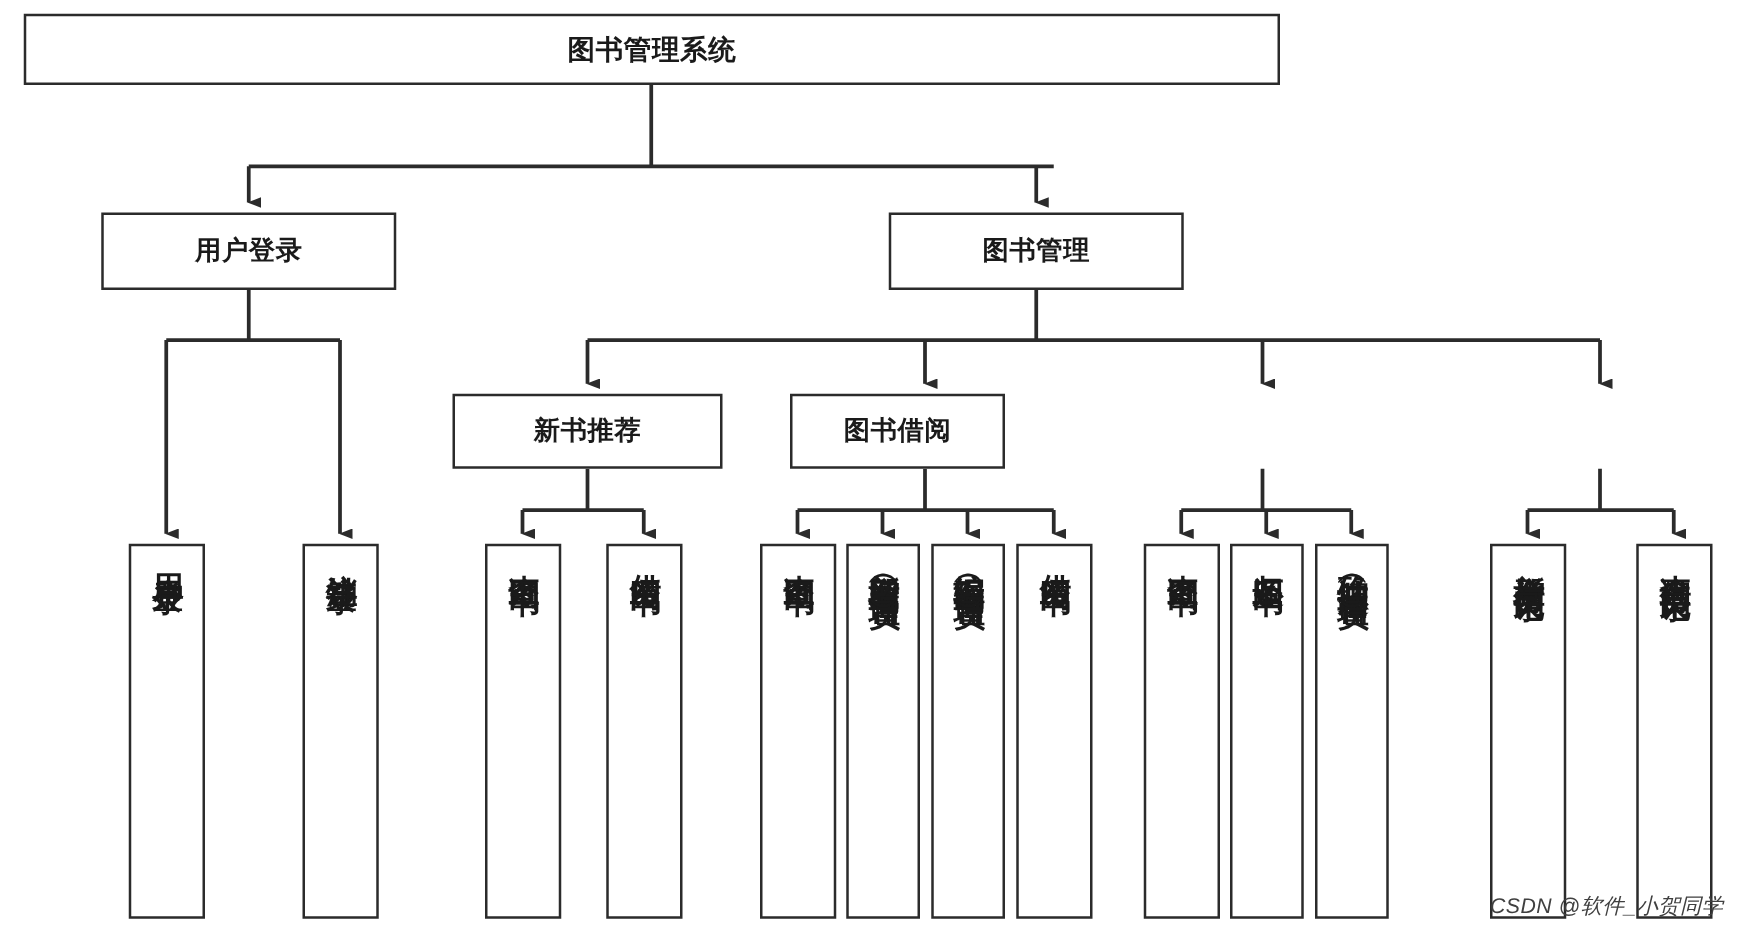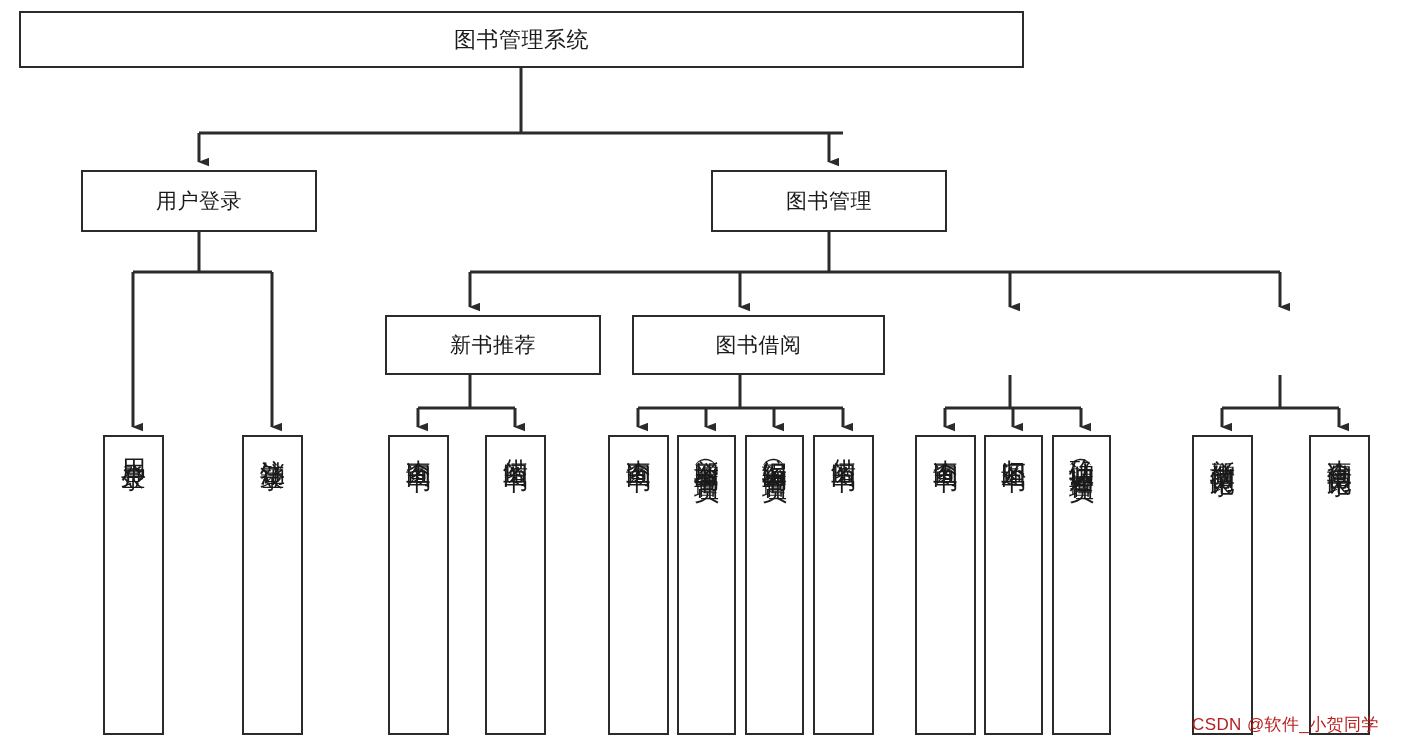--- a/index.html
+++ b/index.html
@@ -37,20 +37,21 @@
     align-items: center;
     justify-content: center;
     overflow: hidden;
   }
   .node .label {
     color: #1a1a1a;
     text-align: left;
     line-height: 1.18;
     letter-spacing: 0.5px;
     white-space: pre-wrap;
+    font-weight: bold;
   }
   .node.horizontal .label {
     font-size: 21px;
   }
   .node.vertical {
     align-items: flex-start;
     padding-top: 2px;
   }
   .node.vertical .label {
     writing-mode: vertical-rl;
@@ -61,24 +62,25 @@
     margin: 0 auto;
   }
   .node.root .label {
     font-size: 22px;
   }
   .watermark {
     position: absolute;
     left: 1192px;
     top: 713px;
     font-size: 17px;
-    color: #b91c1c;
+    color: #404040;
     letter-spacing: 0.4px;
     white-space: nowrap;
     user-select: none;
+    font-style: italic;
   }
 </style>
 </head>
 <body>
 
 <div id="diagram-root">
 
   <svg class="connectors" viewBox="0 0 1405 747">
     <defs>
       <marker id="arrowhead" markerWidth="10" markerHeight="11" refX="4.2" refY="10" orient="auto" markerUnits="userSpaceOnUse">
@@ -133,24 +135,24 @@
     <span class="label">图书管理系统</span>
   </div>
 
   <div class="node horizontal" style="left:81px; top:170px; width:236px; height:62px;">
     <span class="label">用户登录</span>
   </div>
   <div class="node horizontal" style="left:711px; top:170px; width:236px; height:62px;">
     <span class="label">图书管理</span>
   </div>
 
-  <div class="node horizontal" style="left:362px; top:315px; width:216px; height:60px;margin-left:23px;">
+  <div class="node horizontal" style="left:362px; top:315px; width:216px; height:60px;">
     <span class="label">新书推荐</span>
   </div>
-  <div class="node horizontal" style="left:632px; top:315px; width:253px; height:60px;">
+  <div class="node horizontal" style="left:632px; top:315px; width:172px; height:60px;">
     <span class="label">图书借阅</span>
   </div>
 
   <div class="node vertical" style="left:103px; top:435px; width:61px; height:300px;">
     <span class="label">用户登录</span>
   </div>
   <div class="node vertical" style="left:242px; top:435px; width:61px; height:300px;">
     <span class="label">注销登录</span>
   </div>
 

